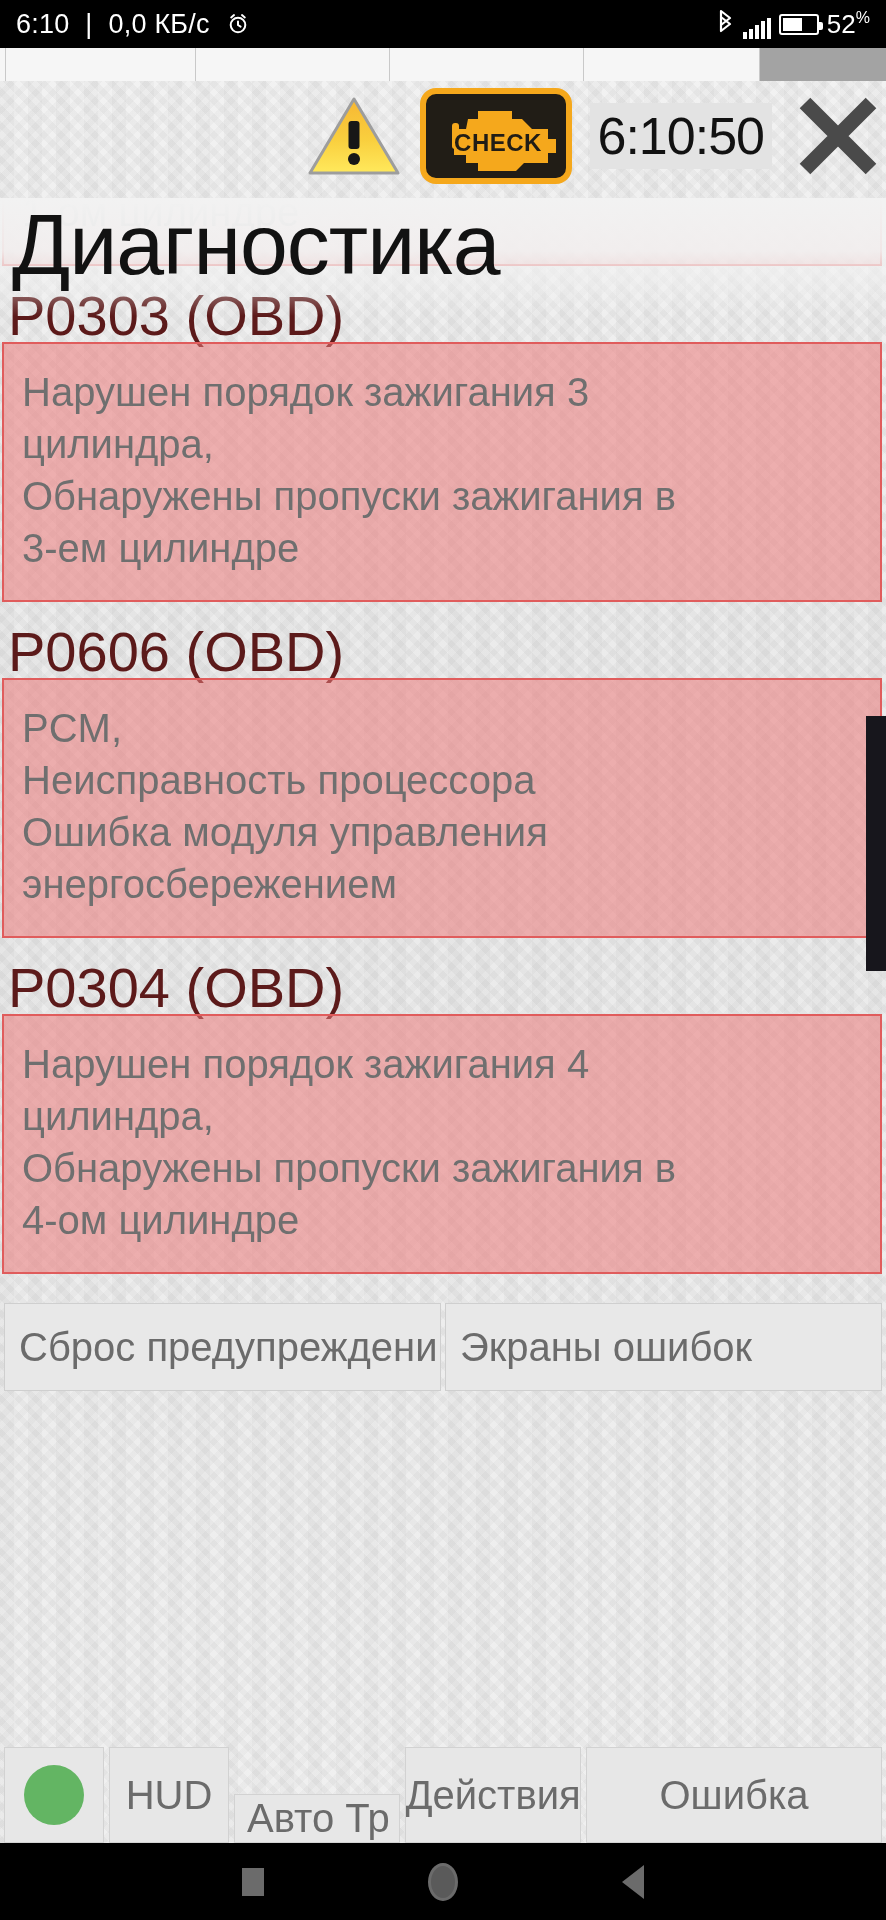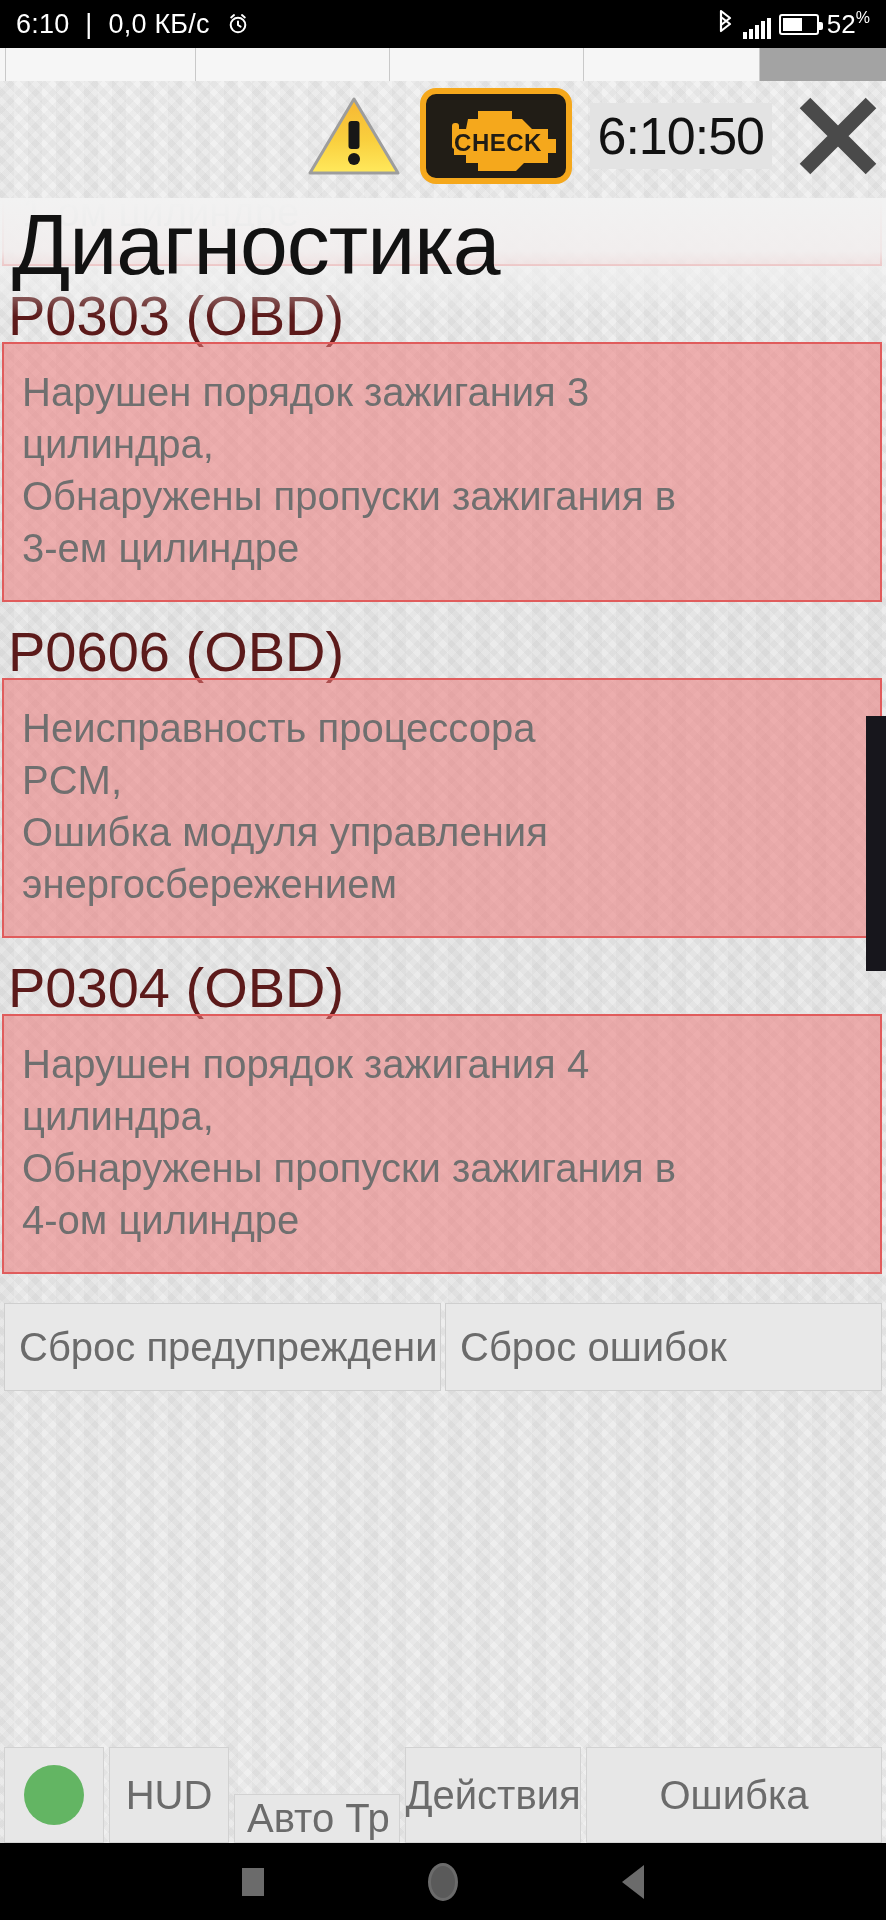--- a/index.html
+++ b/index.html
@@ -263,22 +263,22 @@
           <div class="ln">Нарушен порядок зажигания 3</div>
           <div class="ln">цилиндра,</div>
           <div class="ln">Обнаружены пропуски зажигания в</div>
           <div class="ln">3-ем цилиндре</div>
         </div>
       </div>
 
       <div class="err">
         <div class="err-code">P0606 (OBD)</div>
         <div class="err-body">
+          <div class="ln">PCM,</div>
           <div class="ln">Неисправность процессора</div>
-          <div class="ln">PCM,</div>
           <div class="ln">Ошибка модуля управления</div>
           <div class="ln">энергосбережением</div>
         </div>
       </div>
 
       <div class="err">
         <div class="err-code">P0304 (OBD)</div>
         <div class="err-body">
           <div class="ln">Нарушен порядок зажигания 4</div>
           <div class="ln">цилиндра,</div>
@@ -290,21 +290,21 @@
     </div>
 
     <div id="topfade"></div>
 
     <div id="page-title">Диагностика</div>
 
     <div id="scrollbar"></div>
 
     <div id="actions">
       <div class="btn">Сброс предупреждений</div>
-      <div class="btn">Сброс ошибок</div>
+      <div class="btn">Экраны ошибок</div>
     </div>
 
     <div id="tabbar">
       <div class="tab led">
         <span class="led-dot"></span>
       </div>
       <div class="tab hud">HUD</div>
       <div class="tab auto">Авто Тр</div>
       <div class="tab act">Действия</div>
       <div class="tab scr">Ошибка</div>

